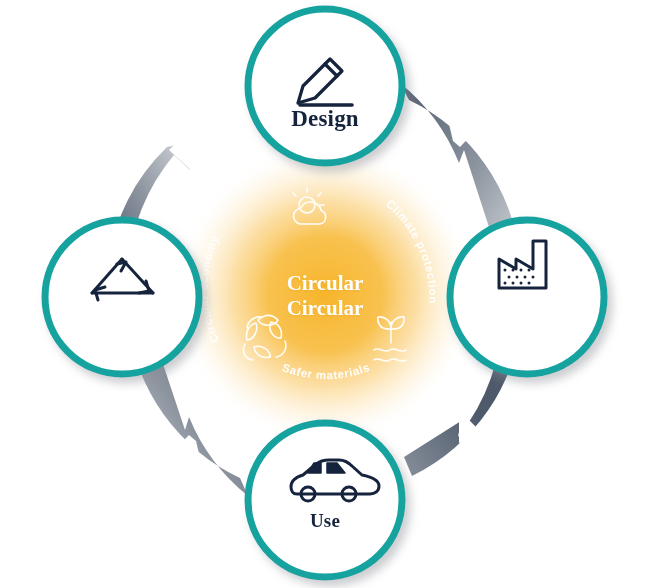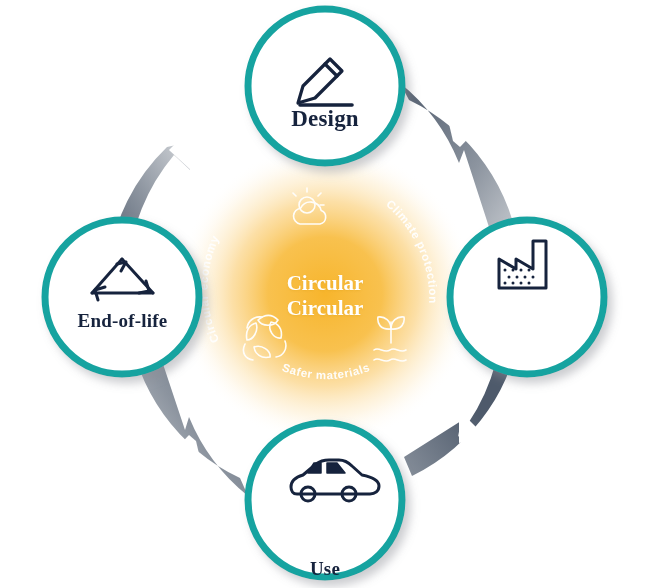--- a/index.html
+++ b/index.html
@@ -225,22 +225,21 @@
       <path d="M92,293 L122,259"></path>
       <path d="M126,262 l-5,9 M126,262 l-9,2"></path>
       <path d="M149,291 l-10,2 M149,291 l-3,-10"></path>
       <path d="M95,290 l10,-3 M95,290 l3,10"></path>
     </g>
   </svg>
 
   <div class="node-label" style="position:absolute; left:255px; top:106px; width:140px; font-size:23px;">Design</div>
 
 
-  <div class="node-label" style="position:absolute; left:255px; top:510px; width:140px; font-size:19px;margin-top:48px;">Use</div>
-
-  <div class="node-label" style="position:absolute; left:50px; top:310px; width:145px; font-size:19px;">End-of-life</div>
+  <div class="node-label" style="position:absolute; left:255px; top:510px; width:140px; font-size:19px;">Use</div>
+
 
   <div class="center-title" style="left:245px; top:271px; width:160px;">
     <div>Circular</div>
     <div>Circular</div>
   </div>
 
 </div>
 
 </body></html>

